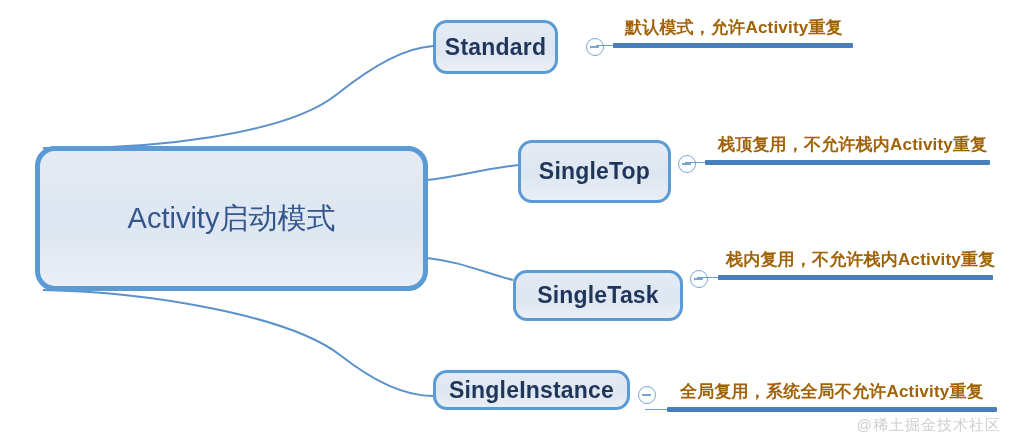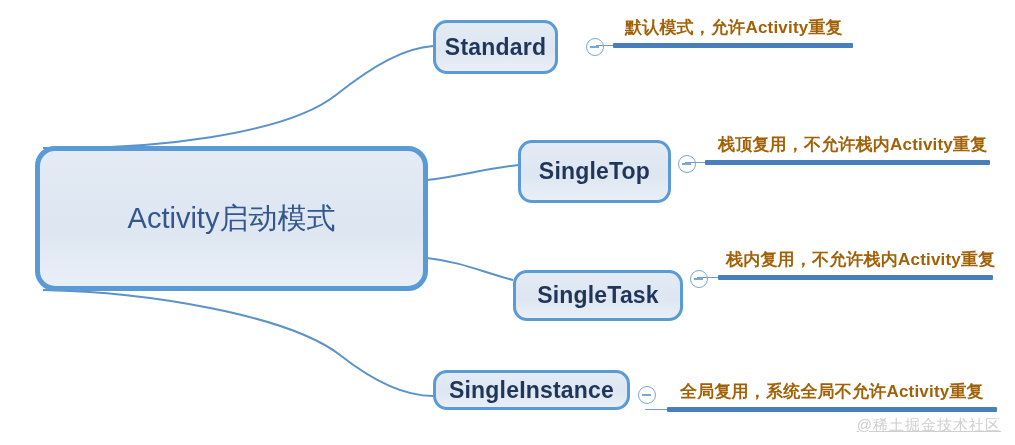--- a/index.html
+++ b/index.html
@@ -138,21 +138,20 @@
 
   
   .watermark {
     position: absolute;
     right: 14px;
     bottom: 10px;
     font-size: 15px;
     color: #cfcfcf;
     letter-spacing: 1px;
     white-space: nowrap;
-    text-decoration: underline;
   }
 </style>
 </head>
 <body>
 
 <div id="canvas">
 
   <svg id="edges" viewBox="0 0 1015 445" width="1015" height="445">
 
     <path d="M 43 148 C 150 150 285 135 336 95 C 375 64 405 48 433 46" fill="none" stroke="#5b92c9" stroke-width="2"></path>

